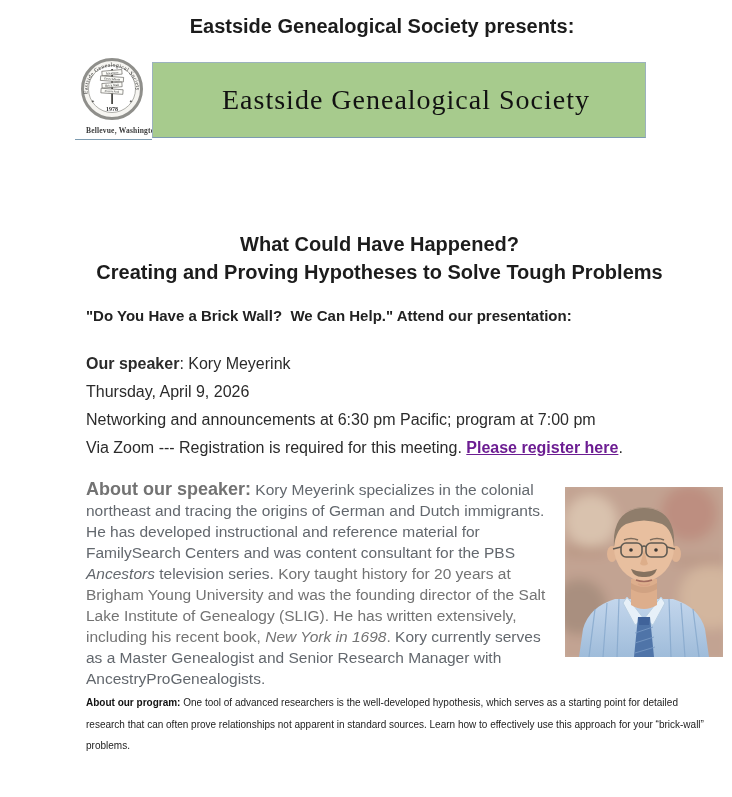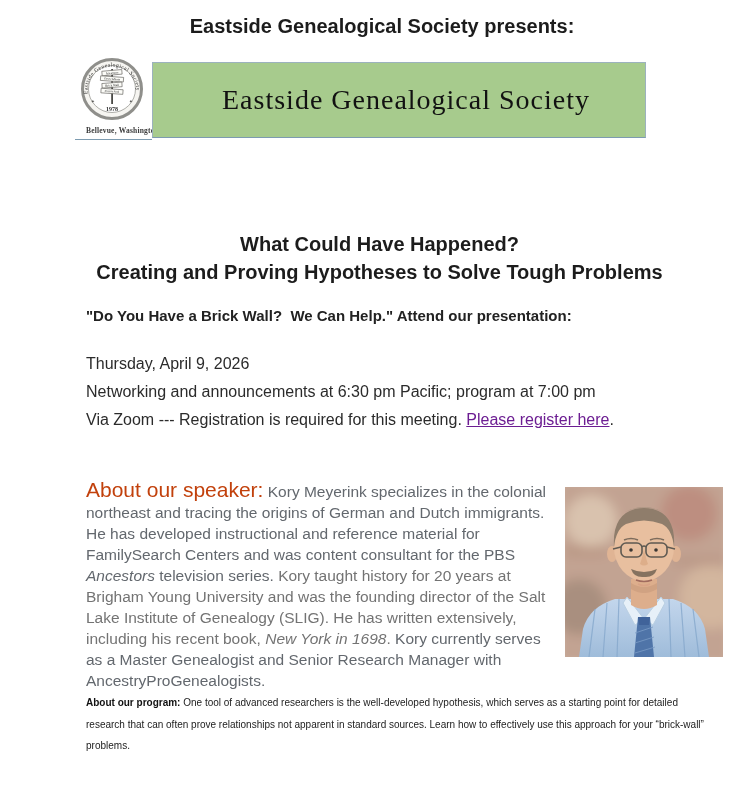--- a/index.html
+++ b/index.html
@@ -26,27 +26,27 @@
               line-height: 20px; color: #1c1c1c; }
   .presents { position: absolute; left: 0; top: 0; width: 100%; margin: 16px; }
   .title-block { position: absolute; left: 0; top: 230px; width: 100%; text-align: center;
                  font-size: 20px; font-weight: bold; line-height: 28px; color: #1c1c1c; padding-left: 27px; }
   .tagline { position: absolute; left: 86px; top: 307px; font-size: 15px; font-weight: bold;
              color: #222; white-space: pre-wrap; }
 
   
   .details { position: absolute; left: 86px; top: 350px; font-size: 16px; color: #2b2b2b; }
   .details p { line-height: 28px; }
-  .details a { color: #6c1d92; text-decoration: underline; }
+  .details a { color: #6c1d92; text-decoration: underline; font-weight: bold; }
 
   
   .speaker-row { position: absolute; left: 86px; top: 479px; width: 637px;
                  display: flex; justify-content: space-between; }
   .speaker-para { width: 470px; font-size: 15.5px; line-height: 21px; color: #63686e; }
-  .speaker-para .label { font-size: 21px; font-weight: normal; color: #c2410c; }
+  .speaker-para .label { font-size: 18px; font-weight: bold; color: #737373; }
   .speaker-para .dark { color: #737373; }
   .speaker-para .it { font-style: italic; }
   .photo-wrap { width: 158px; height: 170px; margin-top: 8px; overflow: hidden; }
 
   
   .program { position: absolute; left: 86px; top: 692px; width: 628px;
              font-size: 10px; line-height: 21.5px; color: #222; }
   .program .label { font-weight: bold; color: #111; }
   .closing { position: absolute; left: 86px; top: 763px; font-size: 15.5px; color: #6e7277; }
 </style>
@@ -98,20 +98,21 @@
   </div>
 
   <p class="presents">Eastside Genealogical Society presents:</p>
   <div class="title-block">
     <div>What Could Have Happened?</div>
     <div>Creating and Proving Hypotheses to Solve Tough Problems</div>
   </div>
   <p class="tagline">"Do You Have a Brick Wall?  We Can Help." Attend our presentation:</p>
 
   <div class="details">
+    <p><b>Our speaker</b><span>: Kory Meyerink</span></p>
     <p>Thursday, April 9, 2026</p>
     <p>Networking and announcements at 6:30 pm Pacific; program at 7:00 pm</p>
     <p><span>Via Zoom --- Registration is required for this meeting. </span><a href="#">Please register here</a><span>.</span></p>
   </div>
 
   <div class="speaker-row">
     <p class="speaker-para"><span class="label">About our speaker:</span><span> Kory Meyerink specializes in the colonial northeast and tracing the origins of German and Dutch immigrants. He has developed instructional and reference material for FamilySearch Centers and was content consultant for the PBS </span><span class="it">Ancestors</span><span> television series. </span><span class="dark">Kory taught history for 20 years at Brigham Young University and was the founding director of the Salt Lake Institute of Genealogy (SLIG). He has written extensively, including his recent book, </span><span class="dark it">New York in 1698</span><span class="dark">. </span><span>Kory currently serves as a Master Genealogist and Senior Research Manager with AncestryProGenealogists.</span></p>
     <div class="photo-wrap">
       <svg width="158" height="170" viewBox="0 0 158 170">
         <defs>

